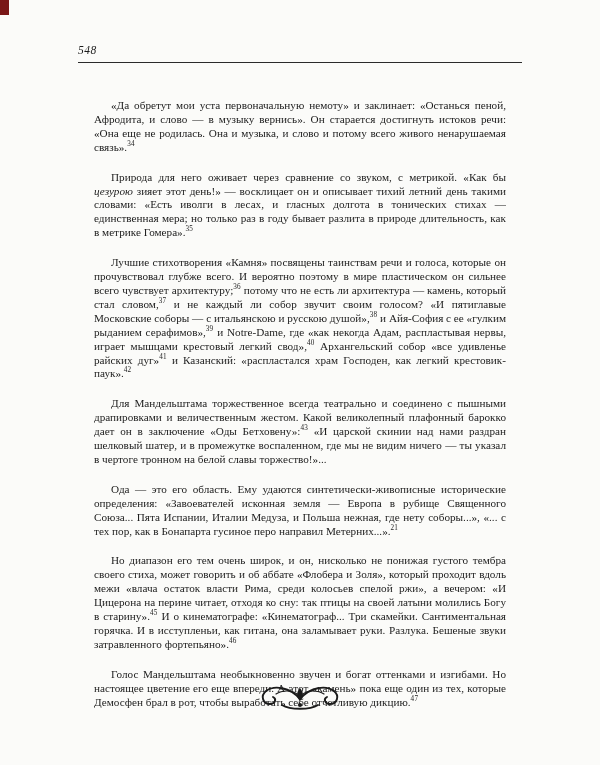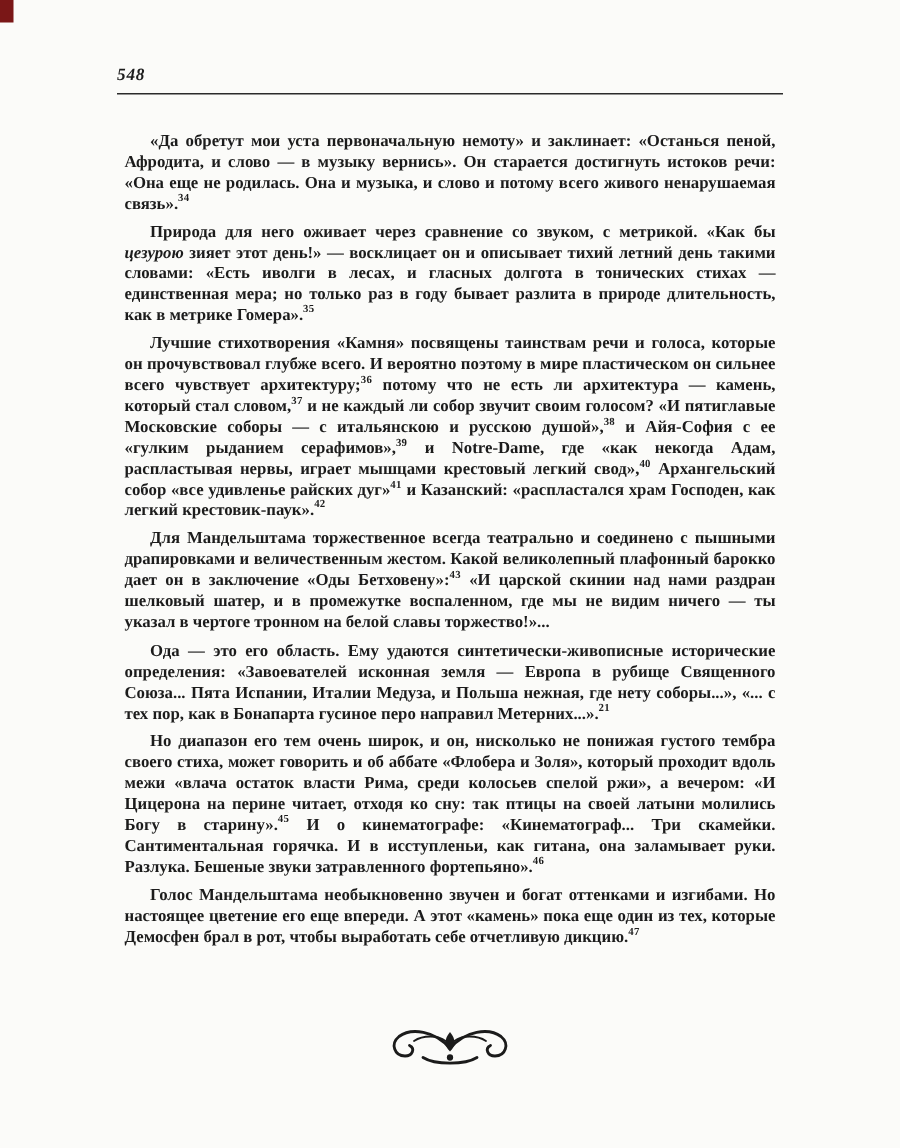--- a/index.html
+++ b/index.html
@@ -16,38 +16,38 @@
     width: 9px; height: 15px;
     background: #7a1717;
   }
   .header {
     position: absolute; top: 44px; left: 78px; width: 444px;
     font-size: 11.5px;
   }
   .header-row { position: relative; height: 15px; }
   .page-num {
     position: absolute; left: 0; top: 0;
-    font-weight: bold; font-style: italic;
+    font-weight: normal; font-style: italic;
     letter-spacing: 0.5px;
   }
   .running-title {
     text-align: center; font-style: italic;
     letter-spacing: 0.3px;
   }
   .header-rule {
     border-bottom: 1px solid #2b2b2b;
     margin-top: 3px;
   }
   .body-text {
     position: absolute; top: 83px; left: 78px; width: 444px;
     font-size: 11.2px; line-height: 13.9px;
     text-align: justify;
     text-rendering: optimizeLegibility;
   }
-  .para { margin: 5px; text-indent: 17px; font-weight: bold; }
+  .para { margin: 16px; text-indent: 17px; }
   .para .it { font-style: italic; }
   sup.fn {
     font-size: 7.2px; line-height: 0; vertical-align: super;
     letter-spacing: 0.2px;
   }
   .ornament {
     position: absolute; top: 682px; left: 0; width: 600px;
     text-align: center;
   }
   .ornament svg { display: inline-block; }

